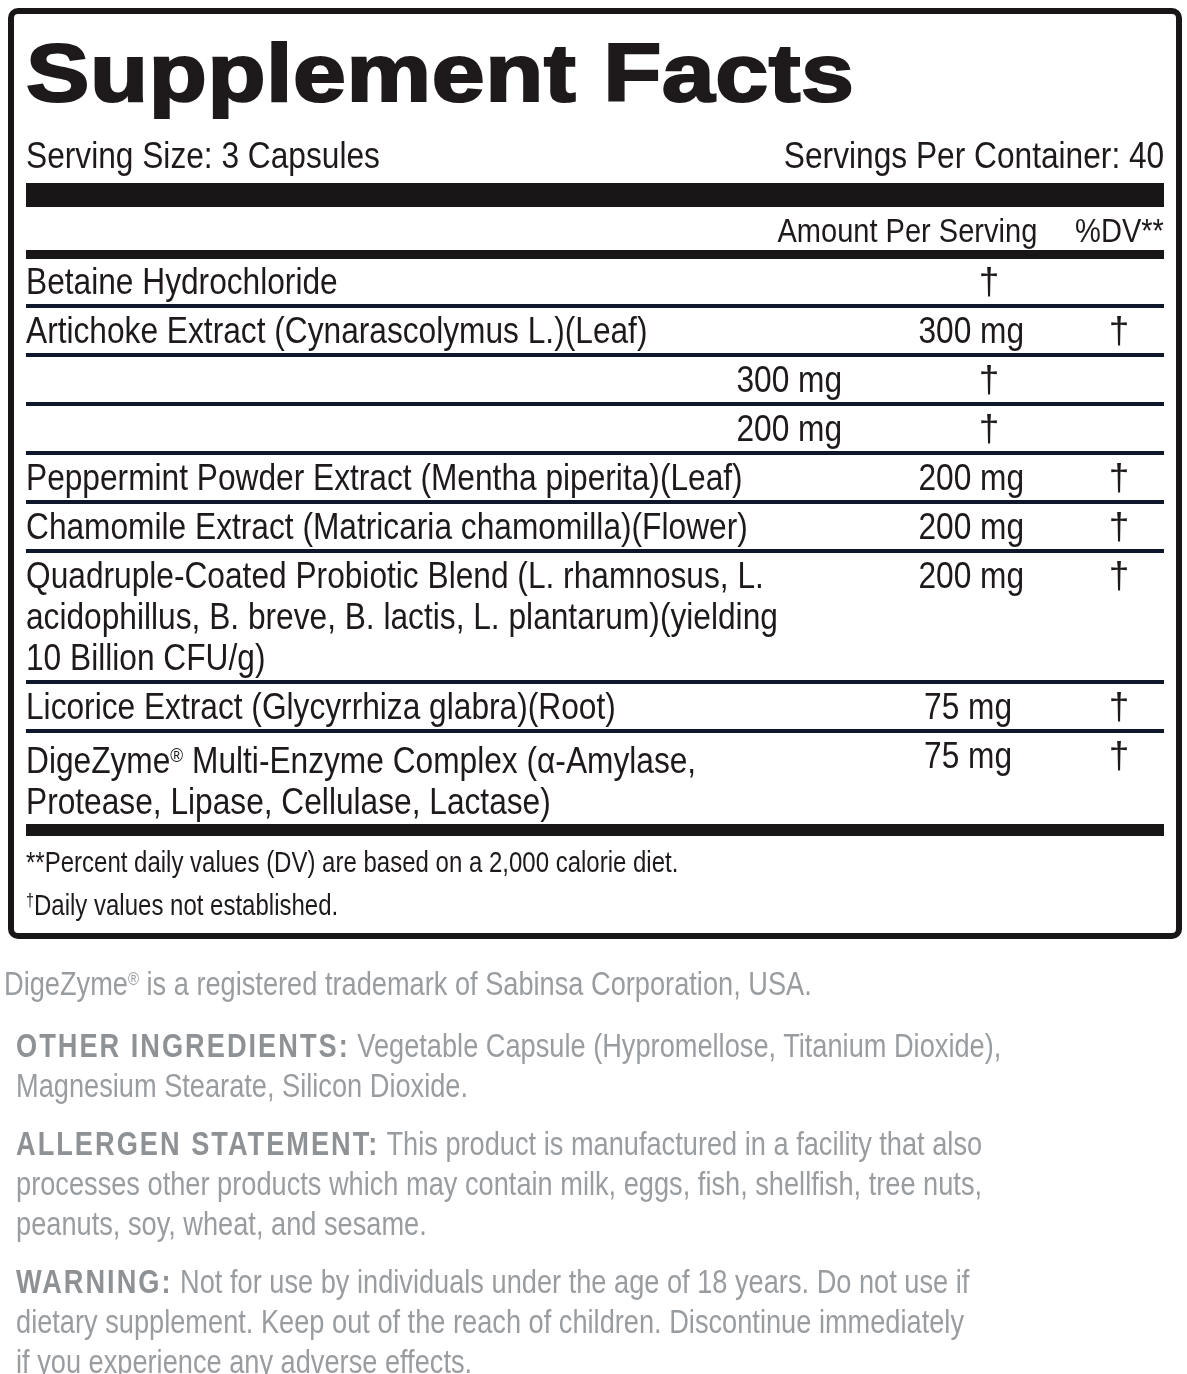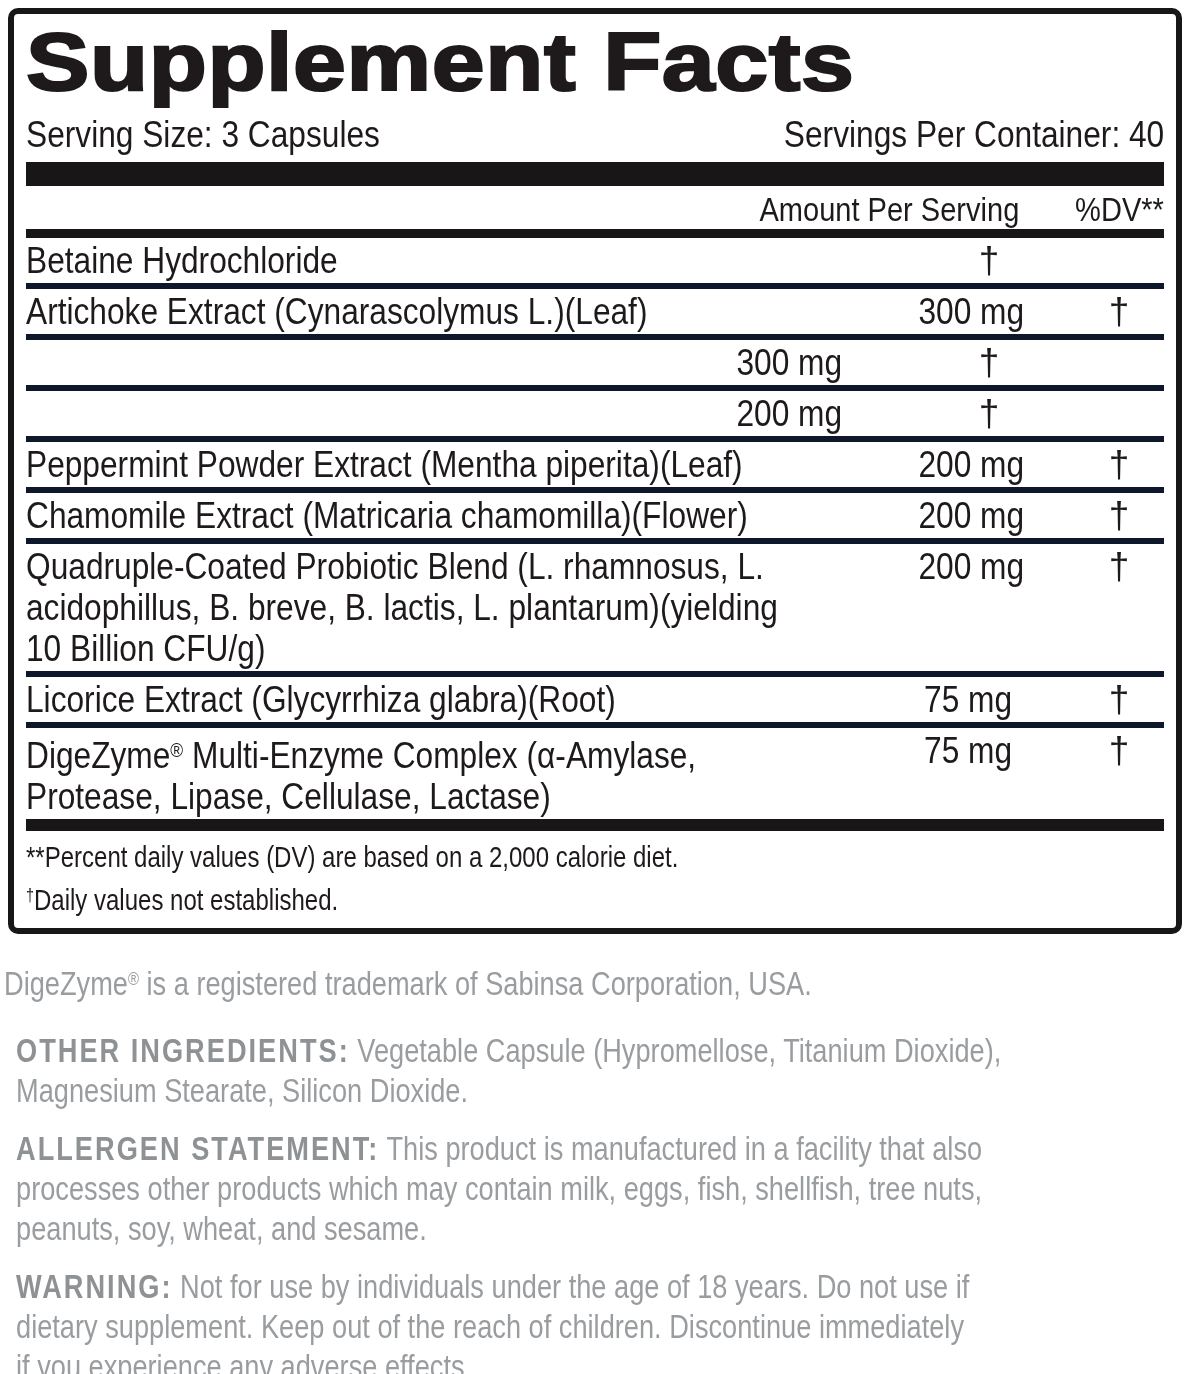--- a/index.html
+++ b/index.html
@@ -17,55 +17,55 @@
   .cnf { display: inline-block; white-space: nowrap; transform: scaleX(0.80); transform-origin: 0 50%; }
   .cng { display: inline-block; white-space: nowrap; transform: scaleX(0.80); transform-origin: 0 50%; }
 
   .panel {
     margin: 8px 5px 0 8px;
     border: 6px solid #191618;
     border-radius: 10px;
     padding: 2px 12px 0 12px;
     background: #fff;
   }
-  .title-wrap { height: 90px; overflow: visible; margin-top: 2px; }
+  .title-wrap { height: 90px; overflow: visible; margin-top: 13px; }
   .title {
     display: inline-block; white-space: nowrap;
     font-size: 82px; font-weight: 700; line-height: 88px;
     letter-spacing: 0.5px;
     -webkit-text-stroke: 2.2px #1e1a1b;
     transform: scaleX(1.16); transform-origin: 0 60%;
   }
   .serving-row {
     display: flex; justify-content: space-between; align-items: flex-end;
-    font-size: 36px; line-height: 38px; margin-top: 8px;
+    font-size: 36px; line-height: 38px; margin-top: 18px;
   }
   .bar-thick { height: 24px; background: #191618; margin-top: 8px; }
   .col-head {
-    display: flex; justify-content: flex-end; align-items: baseline; gap: 44px;
+    display: flex; justify-content: flex-end; align-items: baseline; gap: 26px;
     font-size: 33px; line-height: 33px; padding: 7px 0 3px 0;
   }
   .bar-med { height: 9px; background: #191618; }
   .frow {
     display: grid; grid-template-columns: minmax(0,1fr) 170px 90px;
     align-items: start;
-    border-top: 6px solid #0f172a;
+    border-top: 4px solid #0f172a;
     padding: 2px 0;
     font-size: 36px; line-height: 41px;
   }
   .frow.first { border-top: none; }
   .amt { text-align: right; padding-right: 62px; }
   .dv  { text-align: center; font-size: 37px; }
   .bar-bot { height: 12px; background: #191618; }
   .footnotes { padding: 7px 0 9px 0; font-size: 30px; line-height: 38px; }
   .sup { font-size: 55%; vertical-align: 0.55em; }
   .supdag { font-size: 60%; vertical-align: 0.5em; }
 
   .gray { color: #9a9da0; }
-  .trademark { margin: 16px 0 0 0; padding-left: 4px; font-size: 34px; line-height: 57px; }
+  .trademark { margin: 16px 0 0 0; padding-left: 4px; font-size: 34px; line-height: 48px; }
   .gsec { margin: 18px 0 0 0; padding-left: 16px; font-size: 34px; line-height: 40px; }
   .ghead { font-weight: 700; letter-spacing: 2.5px; color: #8f9295; }
   .gline { height: 40px; }
 </style>
 </head>
 <body>
 
 <div class="panel">
 
   <div class="title-wrap">

